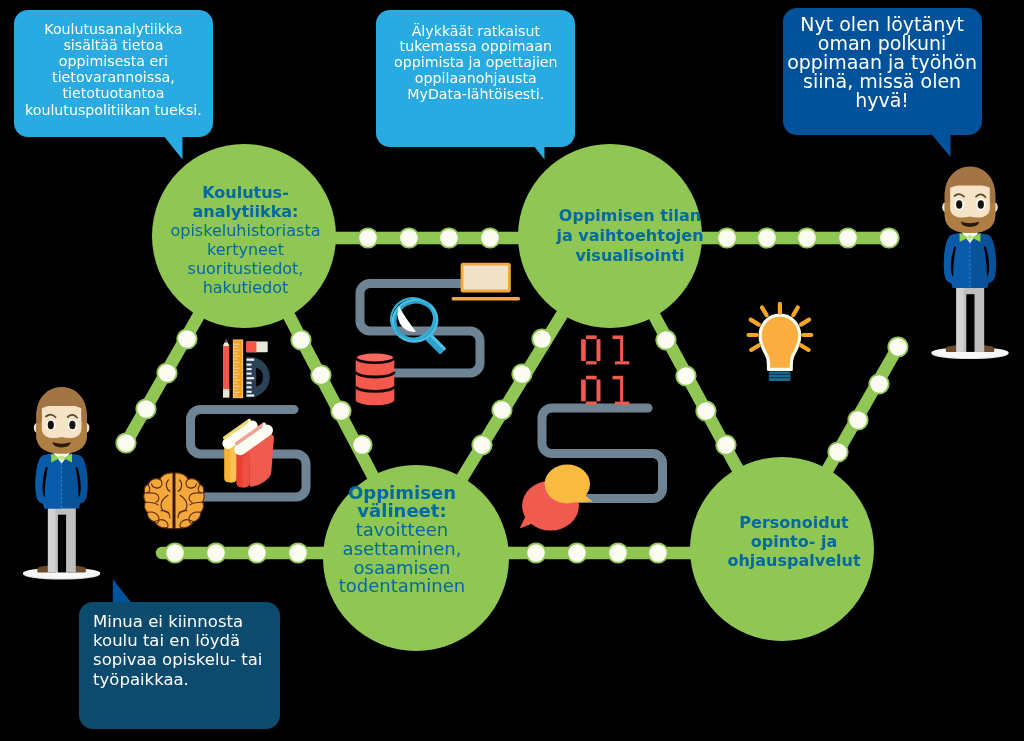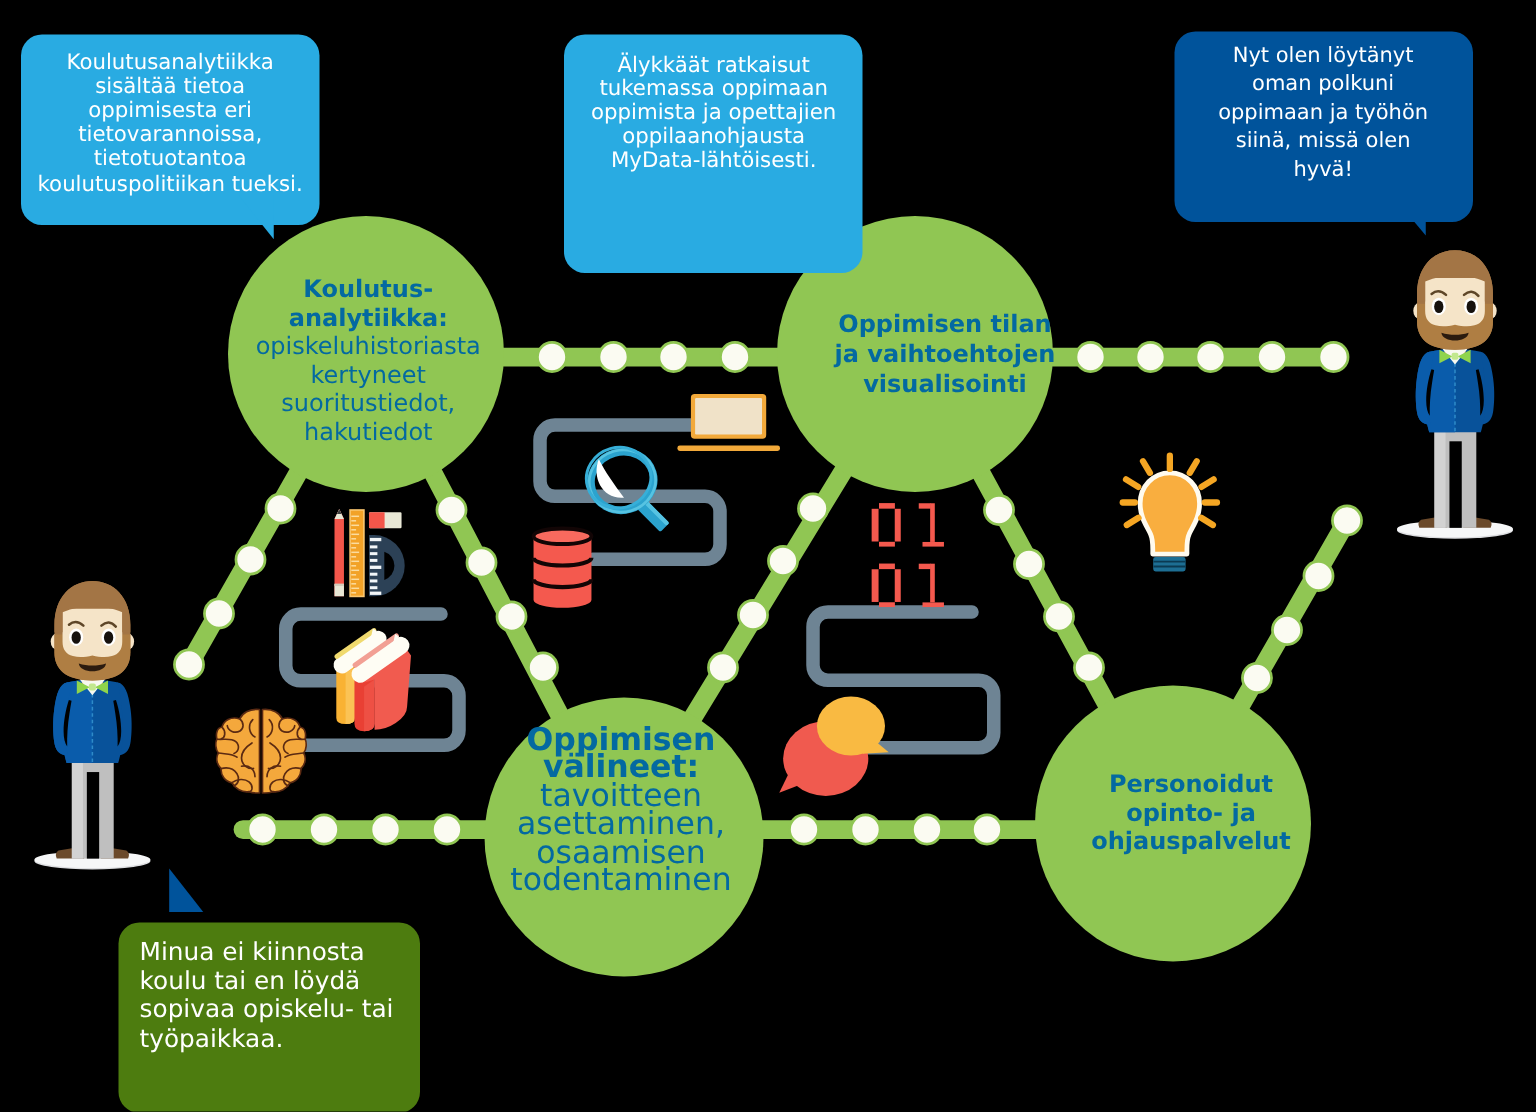--- a/index.html
+++ b/index.html
@@ -1,20 +1,20 @@
 <!DOCTYPE html>
 <html><head>
 <meta charset="utf-8">
 <title>Oppimisen ekosysteemi</title>
 <style>
   html,body{margin:0;padding:0;background:#000;}
   body{width:1024px;height:741px;overflow:hidden;font-family:"DejaVu Sans",sans-serif;}
   #stage{position:relative;width:1024px;height:741px;background:#000000;}
   .layer{position:absolute;left:0;top:0;width:1024px;height:741px;}
-  .bubble{position:absolute;border-radius:14px;box-sizing:border-box;margin-top:13px;}
+  .bubble{position:absolute;border-radius:14px;box-sizing:border-box;}
   .bubble p{position:absolute;left:0;right:0;margin:0;text-align:center;color:#FFFFFF;font-weight:400;}
   .node-label{position:absolute;text-align:center;color:#0369a1;}
   .node-label b{font-weight:bold;display:block;}
   .node-label span{display:block;}
 </style>
 </head>
 <body>
 
 <div id="stage">
 
@@ -354,44 +354,44 @@
 
 <div class="node-label" style="left:135.5px;top:184px;width:220px;font-size:16px;line-height:18.94px;">
   <b>Koulutus-<br>analytiikka:</b>
   <span>opiskeluhistoriasta<br>kertyneet<br>suoritustiedot,<br>hakutiedot</span>
 </div>
 
 <div class="node-label" style="left:520px;top:206.2px;width:220px;font-size:16px;line-height:19.7px;font-weight:bold;">
   <span>Oppimisen tilan<br>ja vaihtoehtojen<br>visualisointi</span>
 </div>
 
-<div class="node-label" style="left:304px;top:483.7px;width:220px;font-size:21px;line-height:18.7px;">
+<div class="node-label" style="left:292px;top:483.7px;width:220px;font-size:18px;line-height:18.7px;">
   <b>Oppimisen<br>välineet:</b>
   <span>tavoitteen<br>asettaminen,<br>osaamisen<br>todentaminen</span>
 </div>
 
 <div class="node-label" style="left:684px;top:513.2px;width:220px;font-size:16px;line-height:19.1px;font-weight:bold;">
   <span>Personoidut<br>opinto- ja<br>ohjauspalvelut</span>
 </div>
 
 <div class="bubble" style="left:13.9px;top:9.7px;width:199.1px;height:127.1px;background:#29ABE2;">
   <p style="top:11.6px;font-size:14.2px;line-height:16.04px;">Koulutusanalytiikka<br>sisältää tietoa<br>oppimisesta eri<br>tietovarannoissa,<br>tietotuotantoa<br>koulutuspolitiikan tueksi.</p>
 </div>
 <svg class="layer" viewBox="0 0 1024 741" width="1024" height="741" style="pointer-events:none;">
   <polygon points="159,130 182.5,130 182.5,159.5" fill="#29ABE2"></polygon>
   <polygon points="521,130 544.5,130 544.5,159.5" fill="#29ABE2"></polygon>
   <polygon points="927,129 950.5,129 950.5,157" fill="#00539B"></polygon>
   <polygon points="112.8,579 112.8,608 135.5,608" fill="#00539B"></polygon>
 </svg>
 
-<div class="bubble" style="left:376.4px;top:9.7px;width:198.8px;height:159px;background:#29ABE2;">
+<div class="bubble" style="left:376.4px;top:9.7px;width:198.8px;height:137px;background:#29ABE2;">
   <p style="top:13.9px;font-size:14.2px;line-height:15.85px;">Älykkäät ratkaisut<br>tukemassa oppimaan<br>oppimista ja opettajien<br>oppilaanohjausta<br>MyData-lähtöisesti.</p>
 </div>
 
 <div class="bubble" style="left:782.5px;top:8.2px;width:199.2px;height:126.7px;background:#00539B;">
-  <p style="top:6.5px;font-size:14px;line-height:19.05px;">Nyt olen löytänyt<br>oman polkuni<br>oppimaan ja työhön<br>siinä, missä olen<br>hyvä!</p>
-</div>
-
-<div class="bubble" style="left:79.2px;top:602px;width:201.1px;height:127px;background:#4d7c0f;text-decoration:underline;">
+  <p style="top:6.5px;font-size:19px;line-height:19.05px;">Nyt olen löytänyt<br>oman polkuni<br>oppimaan ja työhön<br>siinä, missä olen<br>hyvä!</p>
+</div>
+
+<div class="bubble" style="left:79.2px;top:602px;width:201.1px;height:127px;background:#0c4a6e;text-decoration:underline;">
   <p style="top:9.7px;left:13.9px;font-size:16.5px;line-height:19.3px;text-align:left;">Minua ei kiinnosta<br>koulu tai en löydä<br>sopivaa opiskelu- tai<br>työpaikkaa.</p>
 </div>
 
 </div>
 
 </body></html>

